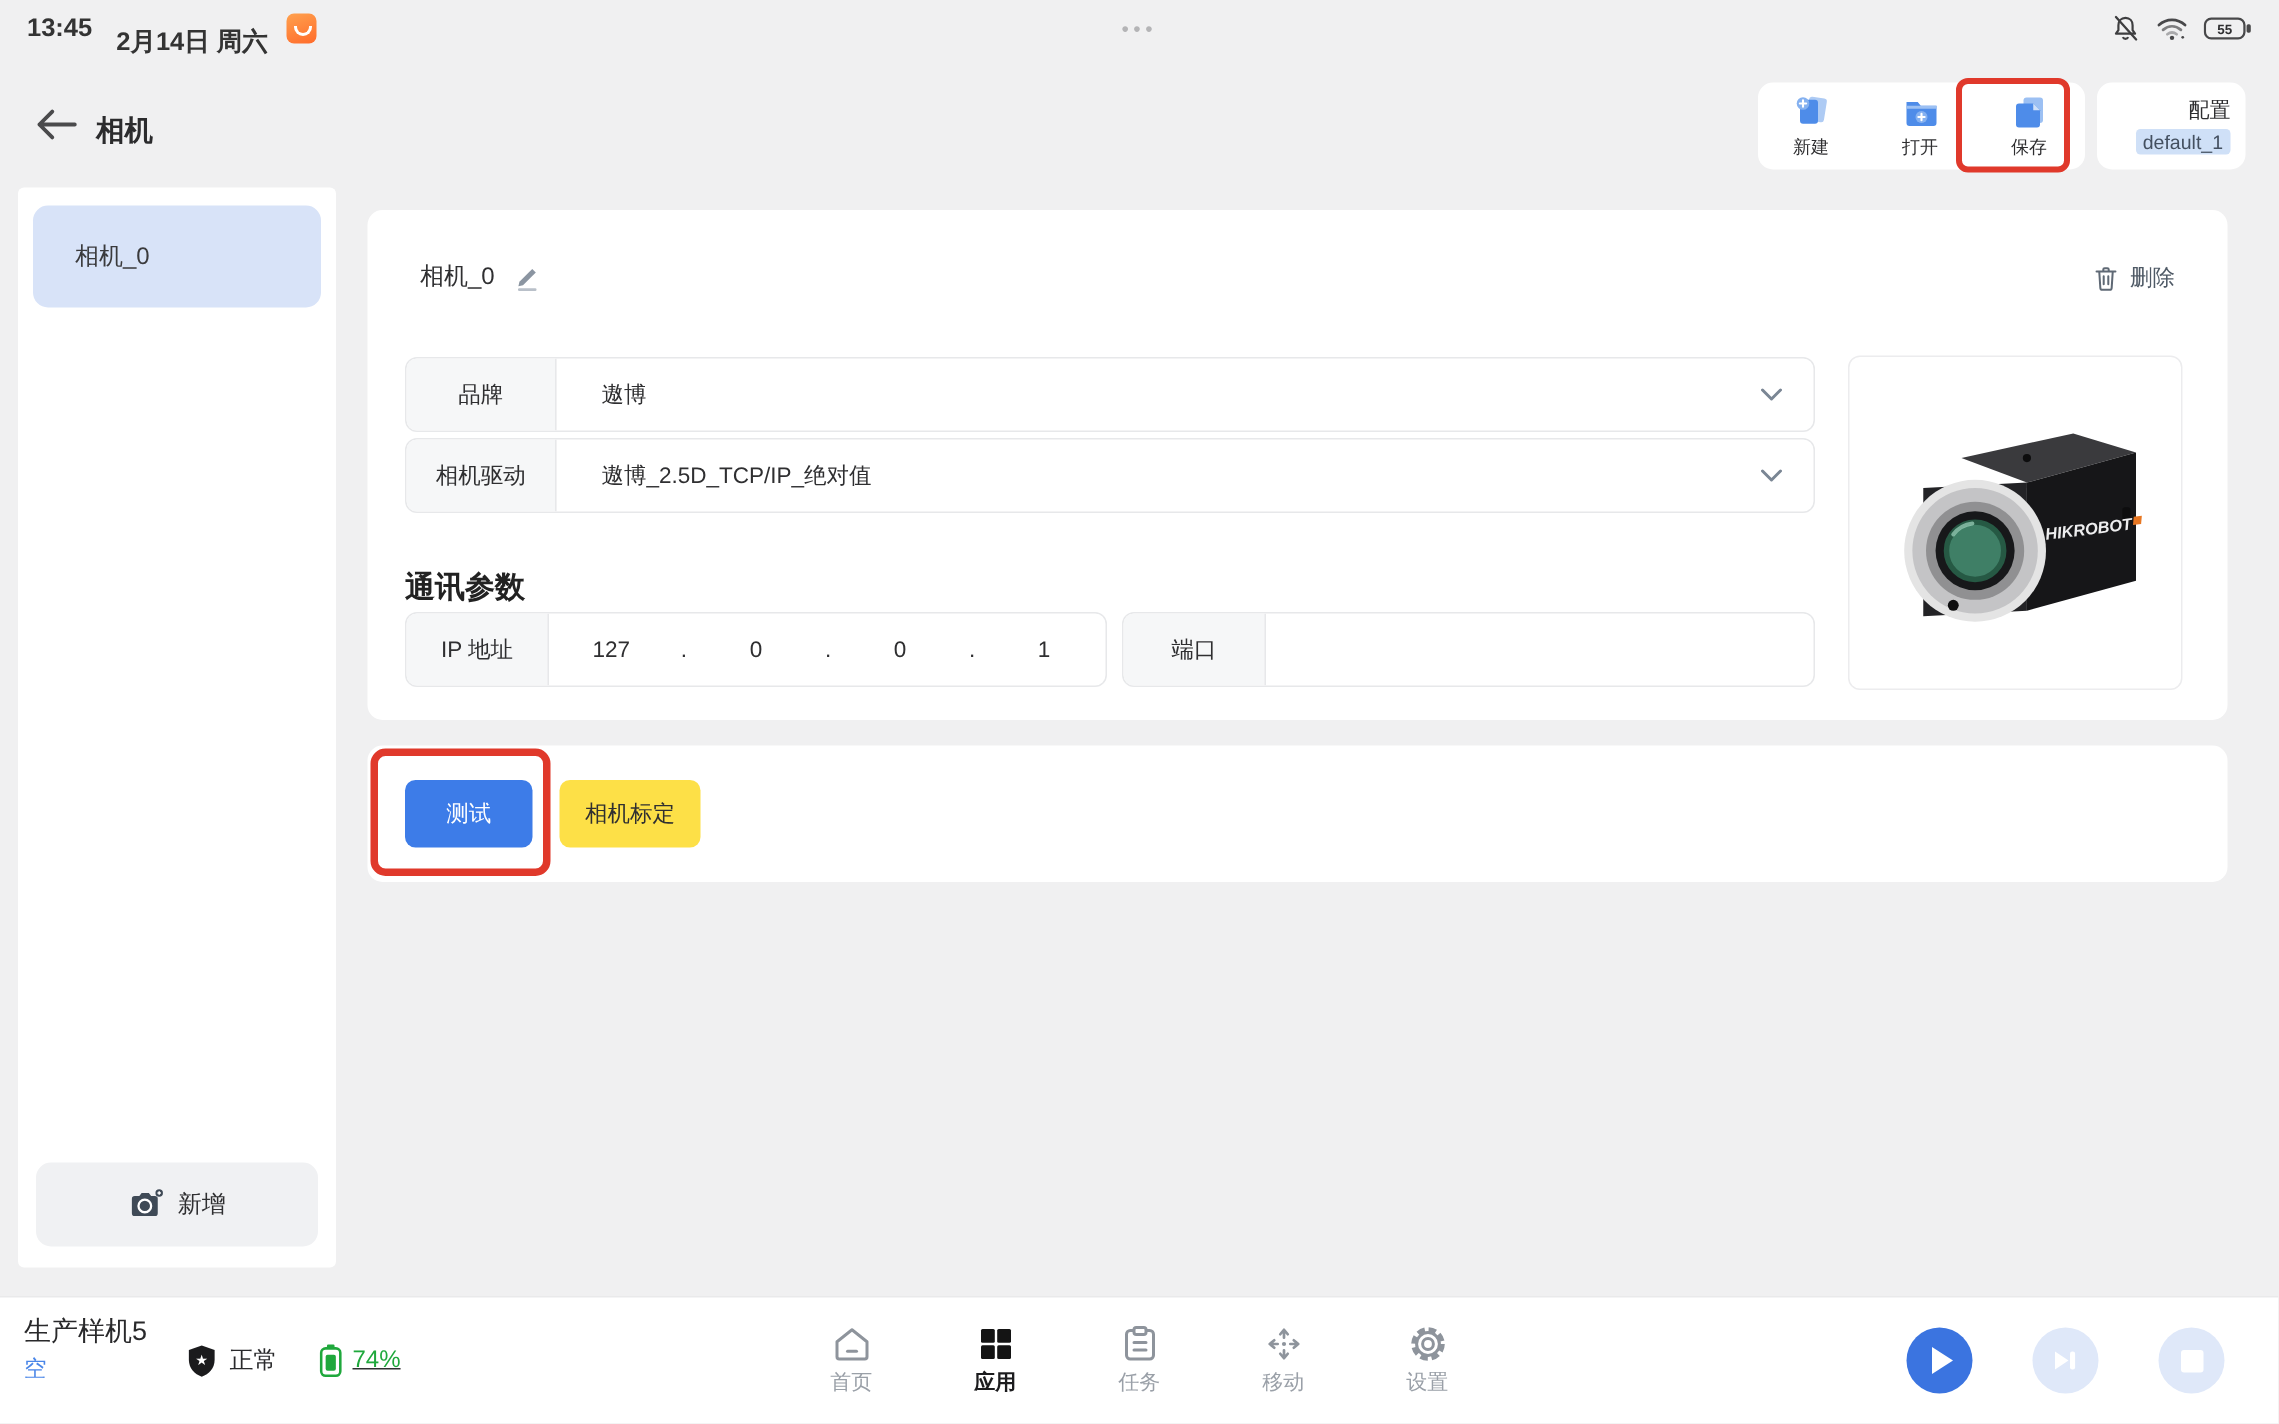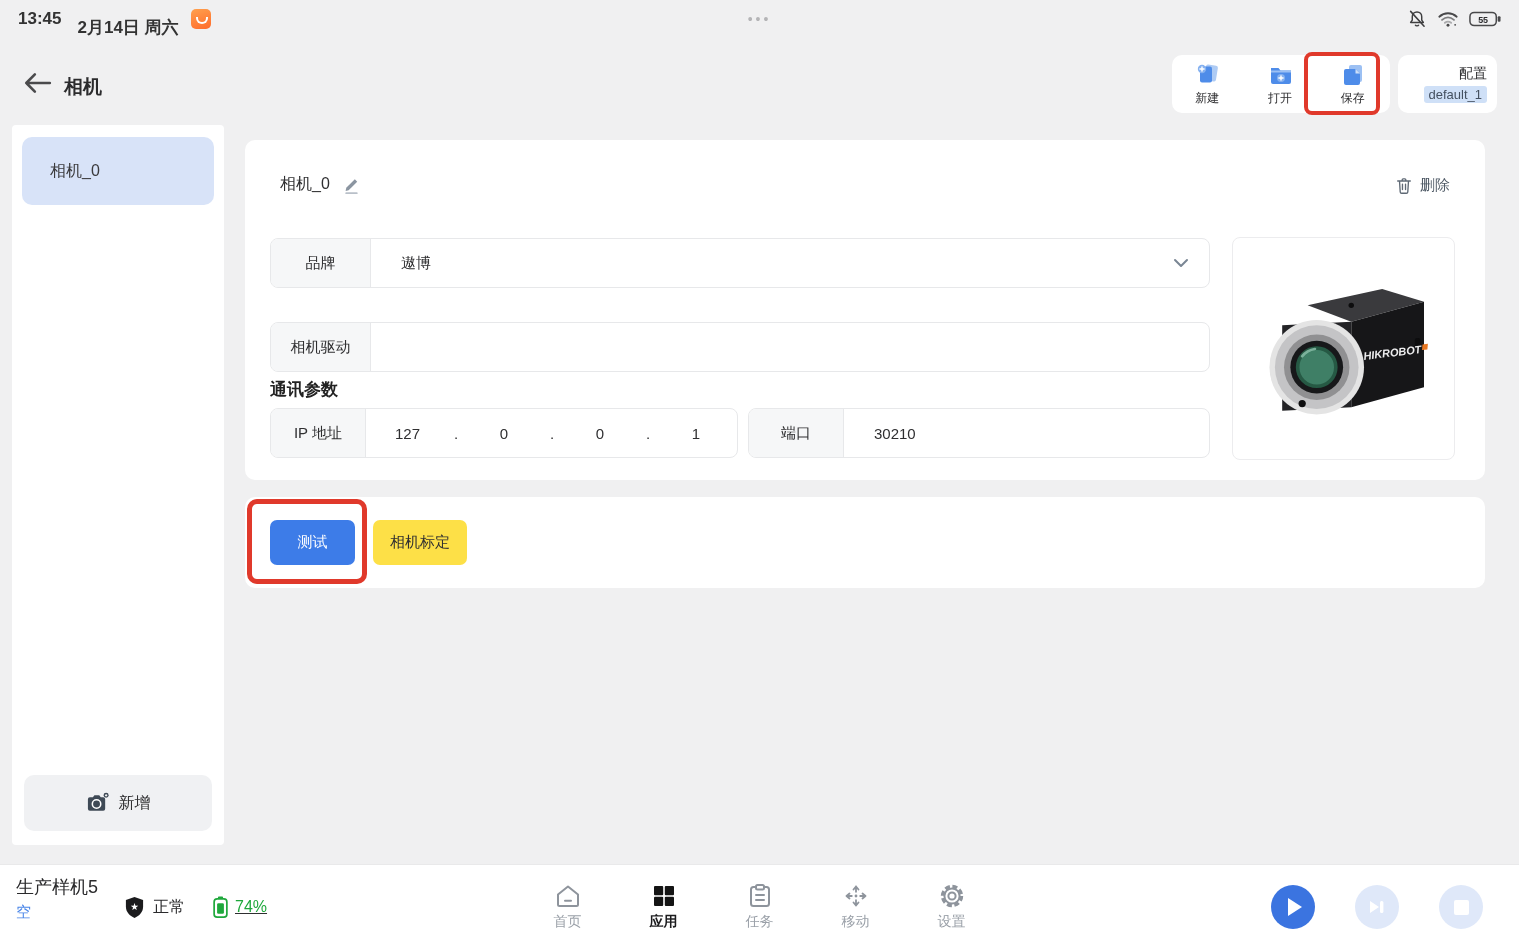--- a/index.html
+++ b/index.html
@@ -64,27 +64,27 @@
   .delete-btn { right:35px; top:36px; display:flex; align-items:center; gap:7px;
     font-size:15px; color:#4f5a66; cursor:pointer; }
 
   .row-field { position:absolute; display:flex; background:#fff; border:1px solid #e7e8ea;
     border-radius:8px; overflow:hidden; }
   .row-field .flabel { background:#f6f7f8; border-right:1px solid #e7e8ea; display:flex;
     align-items:center; justify-content:center; font-size:15px; color:#2f2f31; flex-shrink:0; }
   .row-field .fvalue { flex:1; display:flex; align-items:center; padding-left:30px;
     font-size:15px; color:#2f2f31; position:relative; }
   .row-brand  { left:25px; top:98px;  width:940px; height:50px; cursor:pointer; }
-  .row-driver { left:25px; top:182px; width:940px; height:50px; cursor:pointer; }
+  .row-driver { left:25px; top:152px; width:940px; height:50px; cursor:pointer; }
   .row-brand .flabel, .row-driver .flabel { width:100px; }
   .row-ip   { left:25px;  top:268px; width:468px; height:50px; }
   .row-port { left:503px; top:268px; width:462px; height:50px; }
   .row-ip .flabel, .row-port .flabel { width:95px; }
   .chev { position:absolute; right:20px; top:50%; transform:translateY(-50%); display:flex; }
-  .comm-label { left:25px; top:238px; font-size:17px; font-weight:600; color:#222; }
+  .comm-label { left:25px; top:238px; font-size:20px; font-weight:600; color:#222; }
   .ip-values { flex:1; display:flex; align-items:center; justify-content:space-around;
     padding:0 12px; font-size:15px; color:#2f2f31; }
   .ip-oct { min-width:24px; text-align:center; cursor:text; }
   .ip-dot { color:#2f2f31; }
 
   .camera-card { left:987px; top:97px; width:223px; height:223px; border:1px solid #ececee;
     border-radius:8px; background:#fff; display:flex; align-items:center; justify-content:center; }
 
   .test-btn { position:absolute; left:25px; top:23px; width:85px; height:45px; border-radius:7px;
     background:#3d7ce8; color:#fff; font-size:15px; display:flex; align-items:center;
@@ -244,42 +244,47 @@
       <span class="chev">
         <svg width="16" height="10" viewBox="0 0 16 10">
             <path d="M2 2 L8 8 L14 2" stroke="#7a8694" stroke-width="2" fill="none" stroke-linecap="round" stroke-linejoin="round"></path>
           </svg>
       </span>
     </div>
   </div>
 
   <div class="row-field row-driver">
     <div class="flabel">相机驱动</div>
+    <div class="fvalue">
+      <span>遨博_2.5D_TCP/IP_绝对值</span>
+      <span class="chev">
+        <svg width="16" height="10" viewBox="0 0 16 10">
+            <path d="M2 2 L8 8 L14 2" stroke="#7a8694" stroke-width="2" fill="none" stroke-linecap="round" stroke-linejoin="round"></path>
+          </svg>
+      </span>
+    </div>
   </div>
 
   <div class="abs comm-label">通讯参数</div>
 
   <div class="row-field row-ip">
     <div class="flabel">IP 地址</div>
     <div class="ip-values">
       <span class="ip-oct">127</span>
       <span class="ip-dot">.</span>
       <span class="ip-oct">0</span>
       <span class="ip-dot">.</span>
       <span class="ip-oct">0</span>
       <span class="ip-dot">.</span>
       <span class="ip-oct">1</span>
     </div>
   </div>
 
   <div class="row-field row-port">
     <div class="flabel">端口</div>
-    <div class="fvalue">
-      <span style="cursor:text">30210</span>
-    </div>
   </div>
 
   <div class="abs camera-card">
     <svg width="200" height="200" viewBox="0 0 220 220">
       <polygon points="70,62 152,44 198,58 118,80" fill="#3a3a3d"></polygon>
       <polygon points="118,80 198,58 198,152 118,174" fill="#161618"></polygon>
       <polygon points="42,84 118,80 118,174 42,178" fill="#232326"></polygon>
       <circle cx="118" cy="62" r="3" fill="#0d0d0e"></circle>
       <rect x="188" y="98" width="6" height="10" rx="2" fill="#0d0d0e"></rect>
       <circle cx="80" cy="130" r="52" fill="#e4e4e4"></circle>

